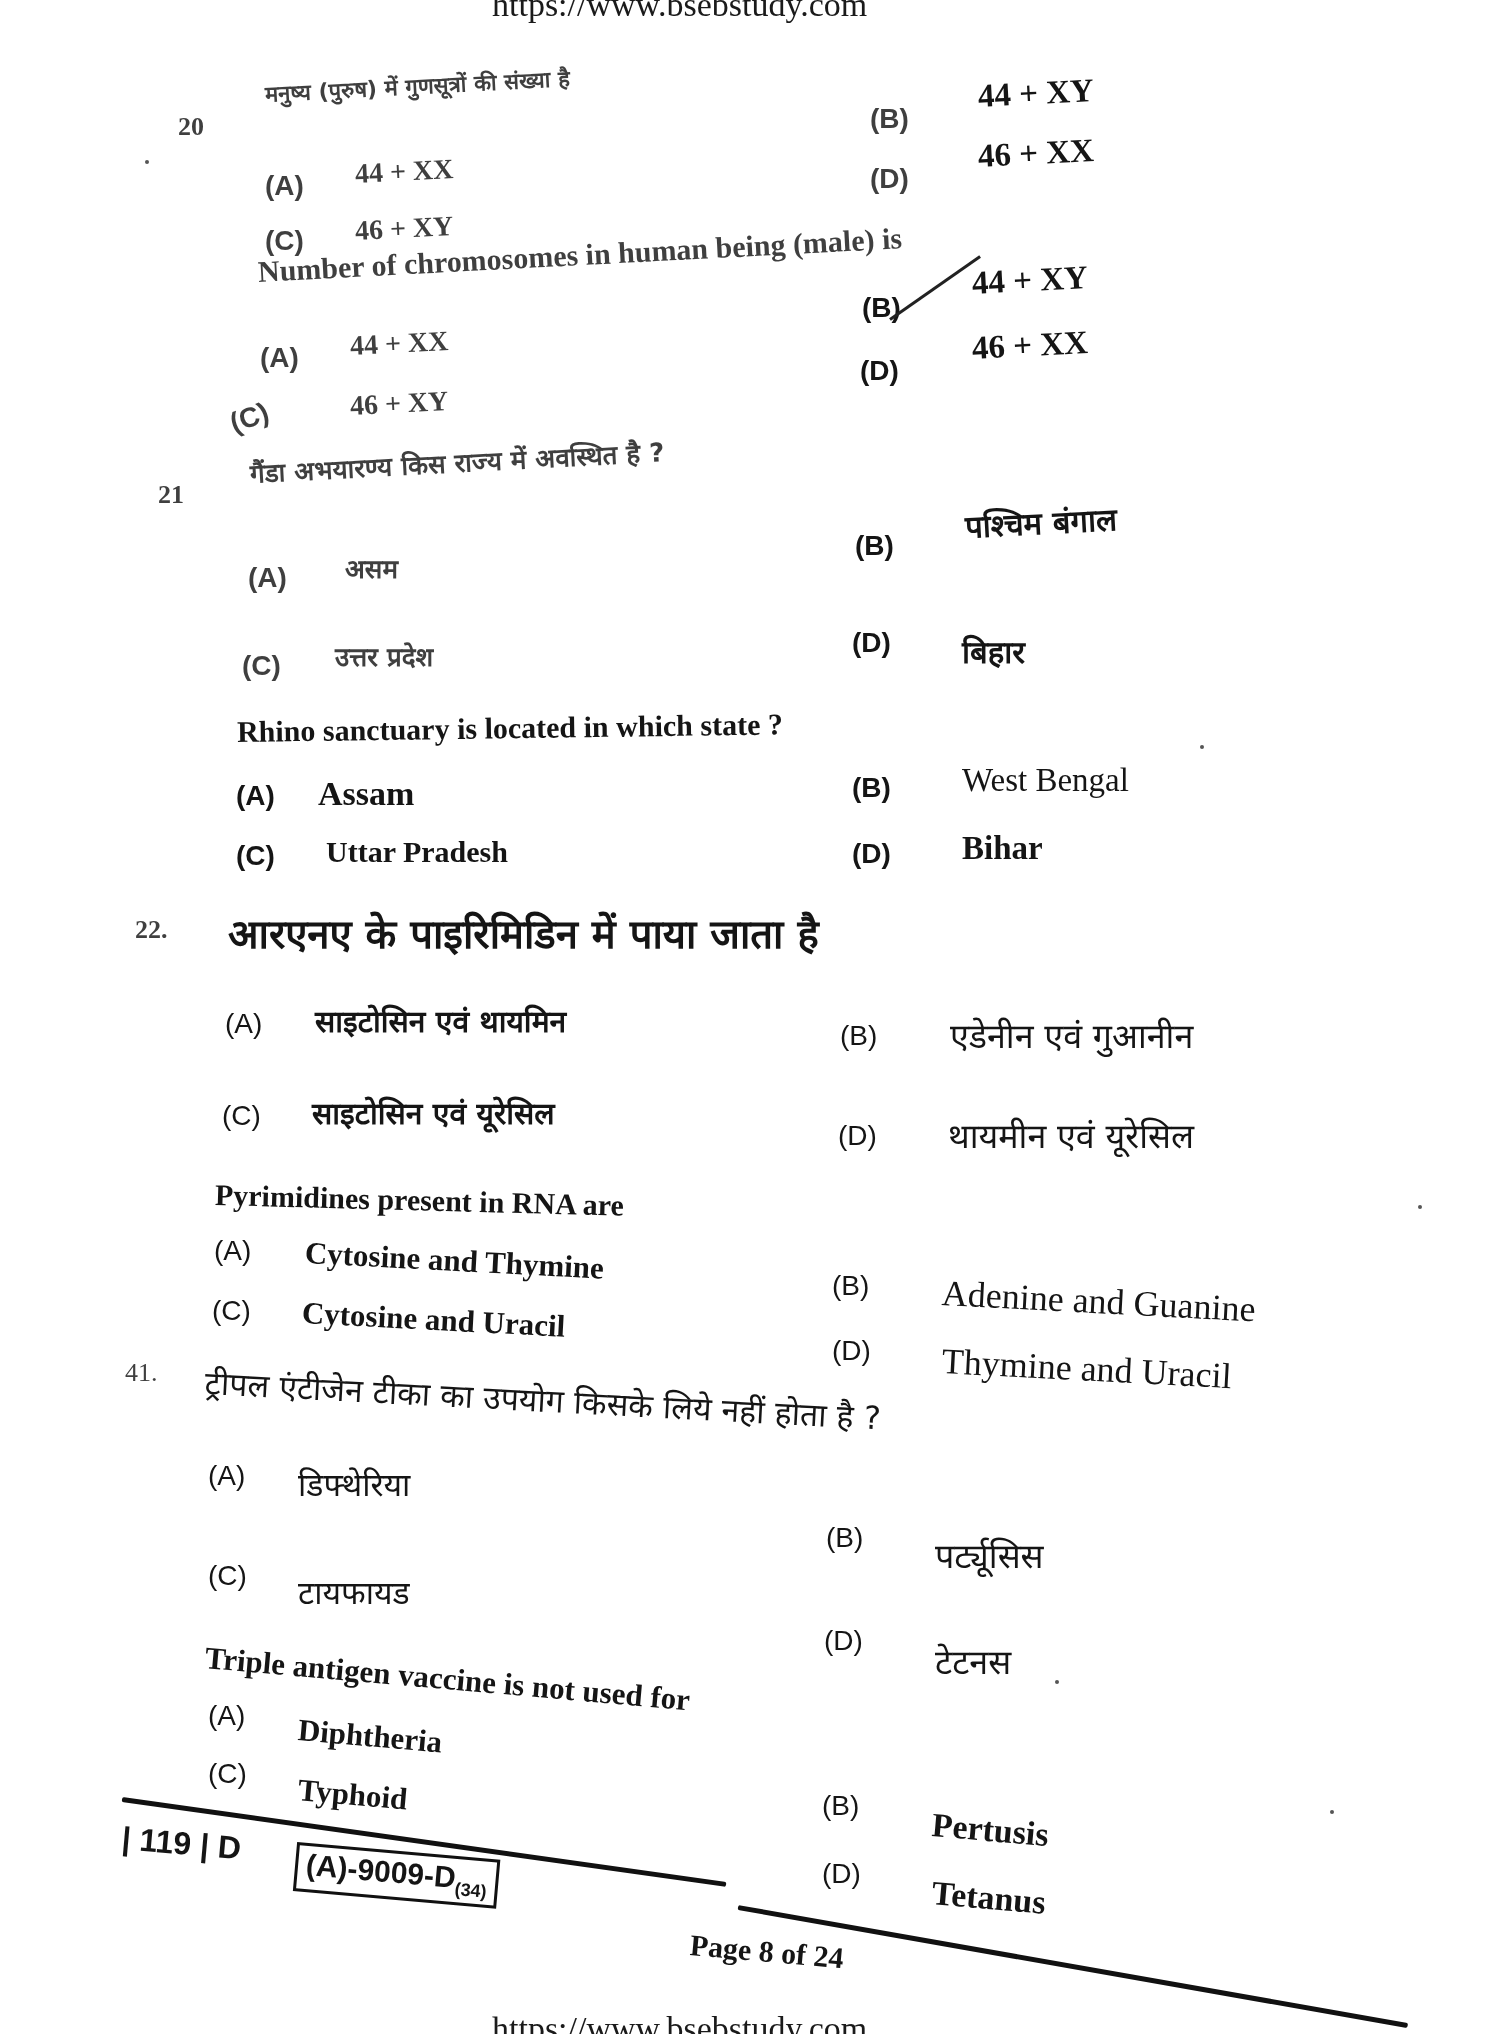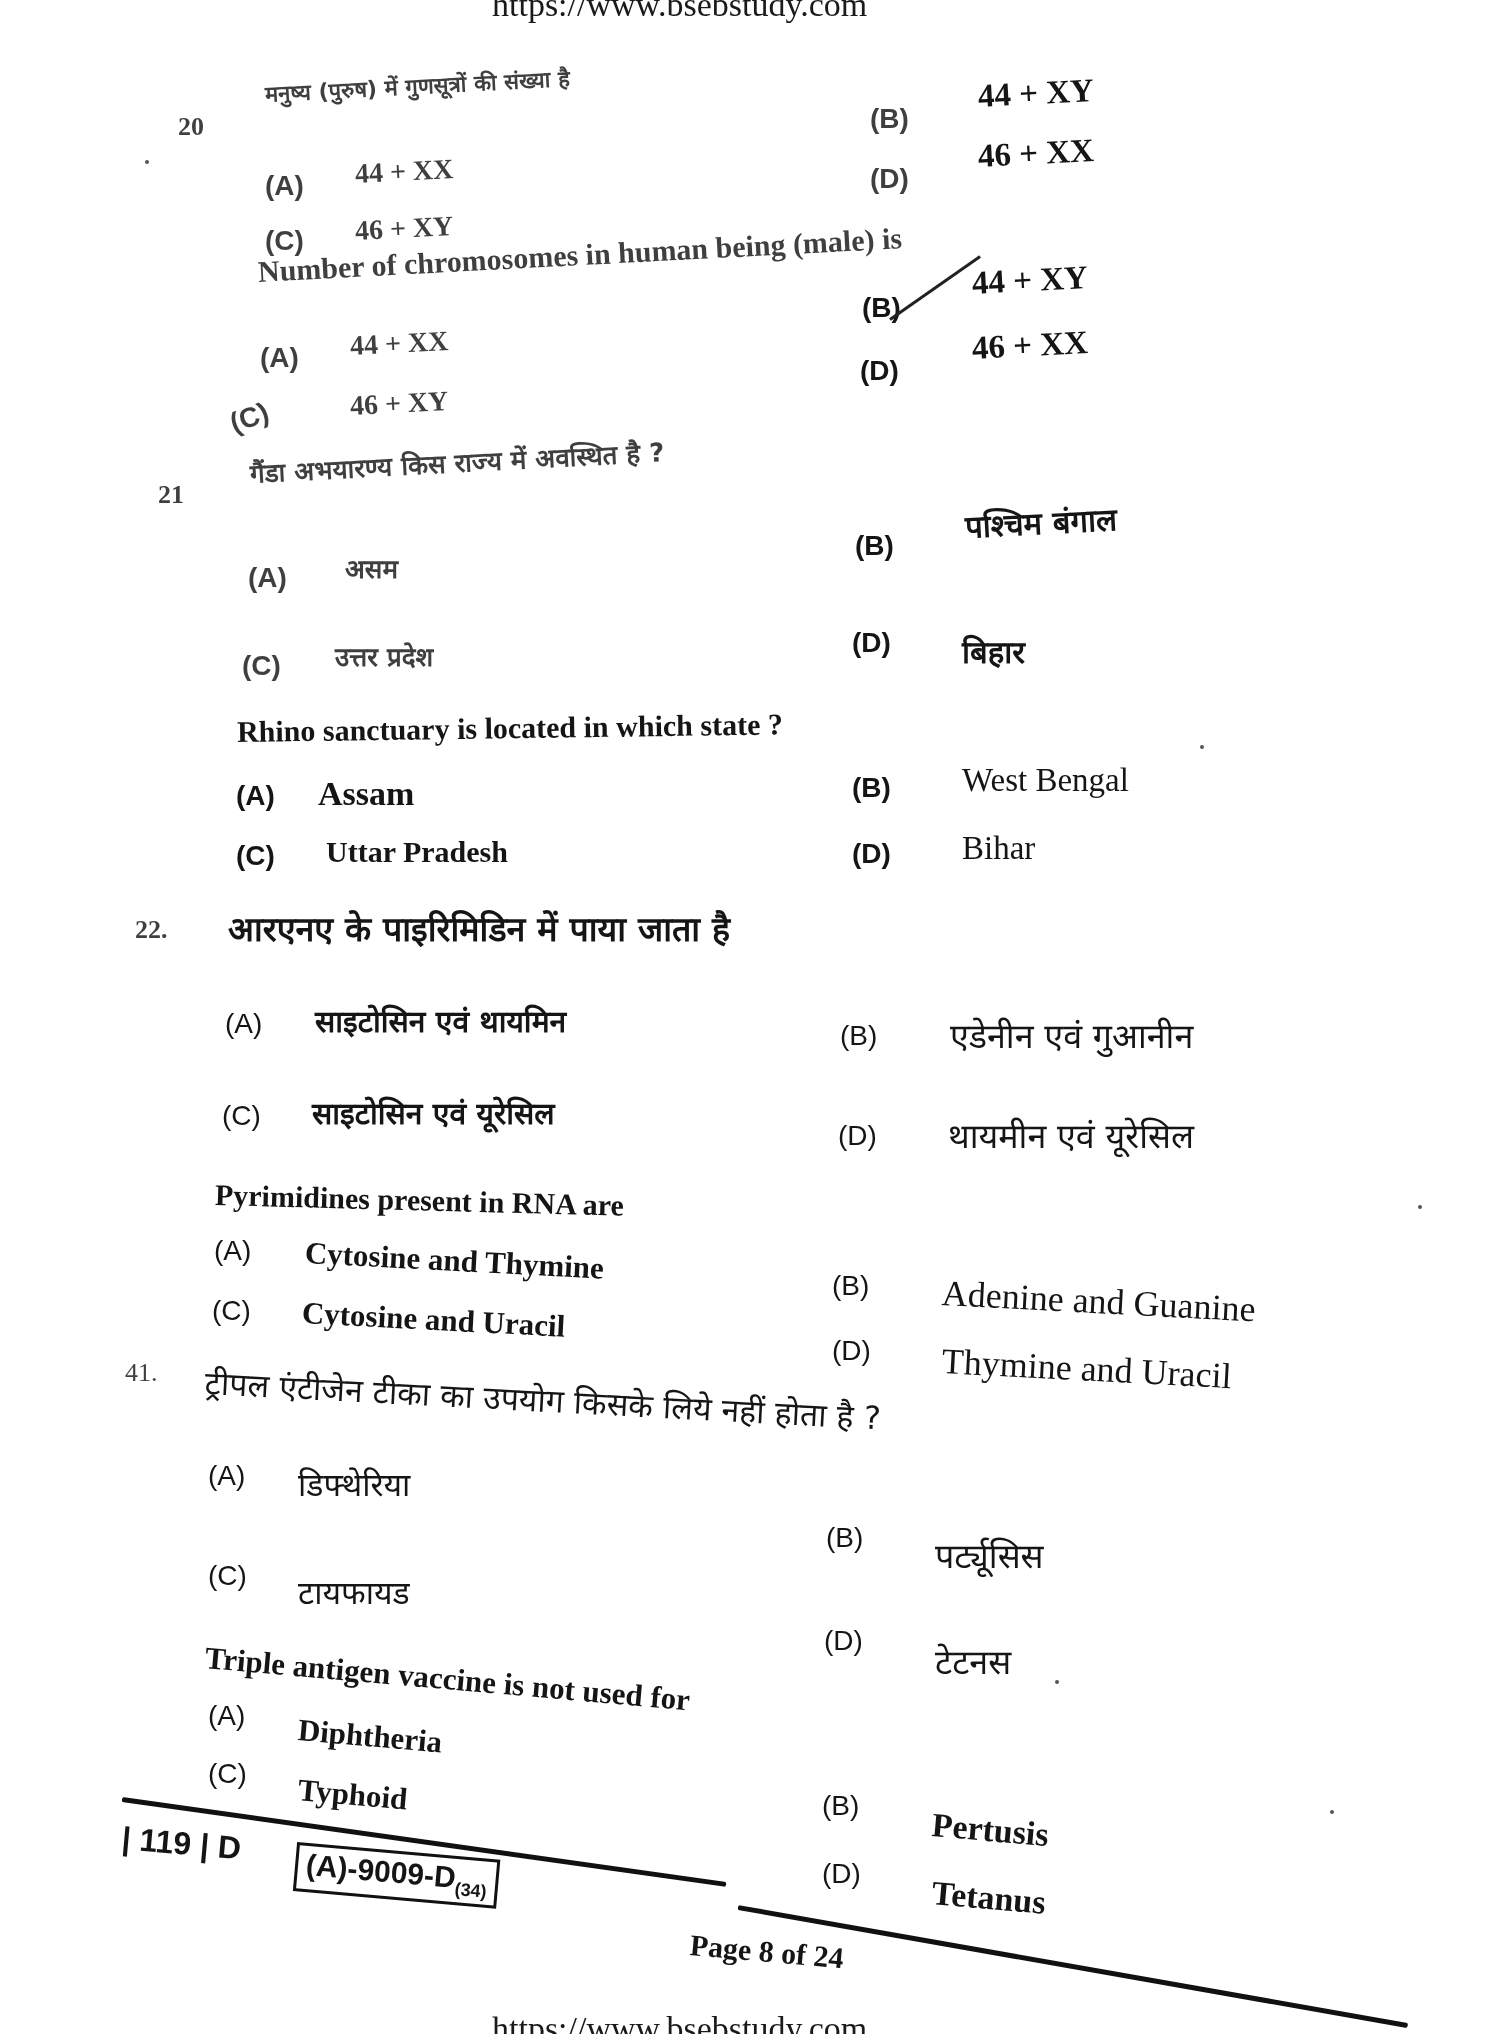--- a/index.html
+++ b/index.html
@@ -76,26 +76,26 @@
 
 <div>
   <div class="abs qtext" style="left:237px; top:715px; font-size:30px; transform:rotate(-0.8deg); transform-origin:left center;">Rhino sanctuary is located in which state ?</div>
   <div class="abs opt-label" style="left:236px; top:780px;">(A)</div>
   <div class="abs opt-text" style="left:318px; top:775px; font-size:34px;">Assam</div>
   <div class="abs opt-label" style="left:852px; top:772px;">(B)</div>
   <div class="abs opt-text" style="left:962px; top:762px; font-weight:normal;">West Bengal</div>
   <div class="abs opt-label" style="left:236px; top:840px;">(C)</div>
   <div class="abs opt-text" style="left:326px; top:835px; font-size:30px;">Uttar Pradesh</div>
   <div class="abs opt-label" style="left:852px; top:838px;">(D)</div>
-  <div class="abs opt-text" style="left:962px; top:830px; font-weight:normal;">Bihar</div>
+  <div class="abs opt-text" style="left:962px; top:830px; font-weight:bold;">Bihar</div>
 </div>
 
 <div>
   <div class="abs qnum faint" style="left:135px; top:915px;">22.</div>
-  <div class="abs qtext-hi" style="left:228px; top:905px; font-size:34px;">आरएनए के पाइरिमिडिन में पाया जाता है</div>
+  <div class="abs qtext-hi" style="left:228px; top:905px; font-size:40px;">आरएनए के पाइरिमिडिन में पाया जाता है</div>
   <div class="abs opt-label" style="left:225px; top:1008px; font-weight:normal;">(A)</div>
   <div class="abs opt-text-hi" style="left:315px; top:1000px; font-size:30px;">साइटोसिन एवं थायमिन</div>
   <div class="abs opt-label" style="left:840px; top:1020px; font-weight:normal;">(B)</div>
   <div class="abs opt-text-hi" style="left:950px; top:1012px; font-weight:normal; font-size:34px;">एडेनीन एवं गुआनीन</div>
   <div class="abs opt-label" style="left:222px; top:1100px; font-weight:normal;">(C)</div>
   <div class="abs opt-text-hi" style="left:312px; top:1092px; font-size:30px;">साइटोसिन एवं यूरेसिल</div>
   <div class="abs opt-label" style="left:838px; top:1120px; font-weight:normal;">(D)</div>
   <div class="abs opt-text-hi" style="left:948px; top:1112px; font-weight:normal; font-size:34px;">थायमीन एवं यूरेसिल</div>
 </div>
 

